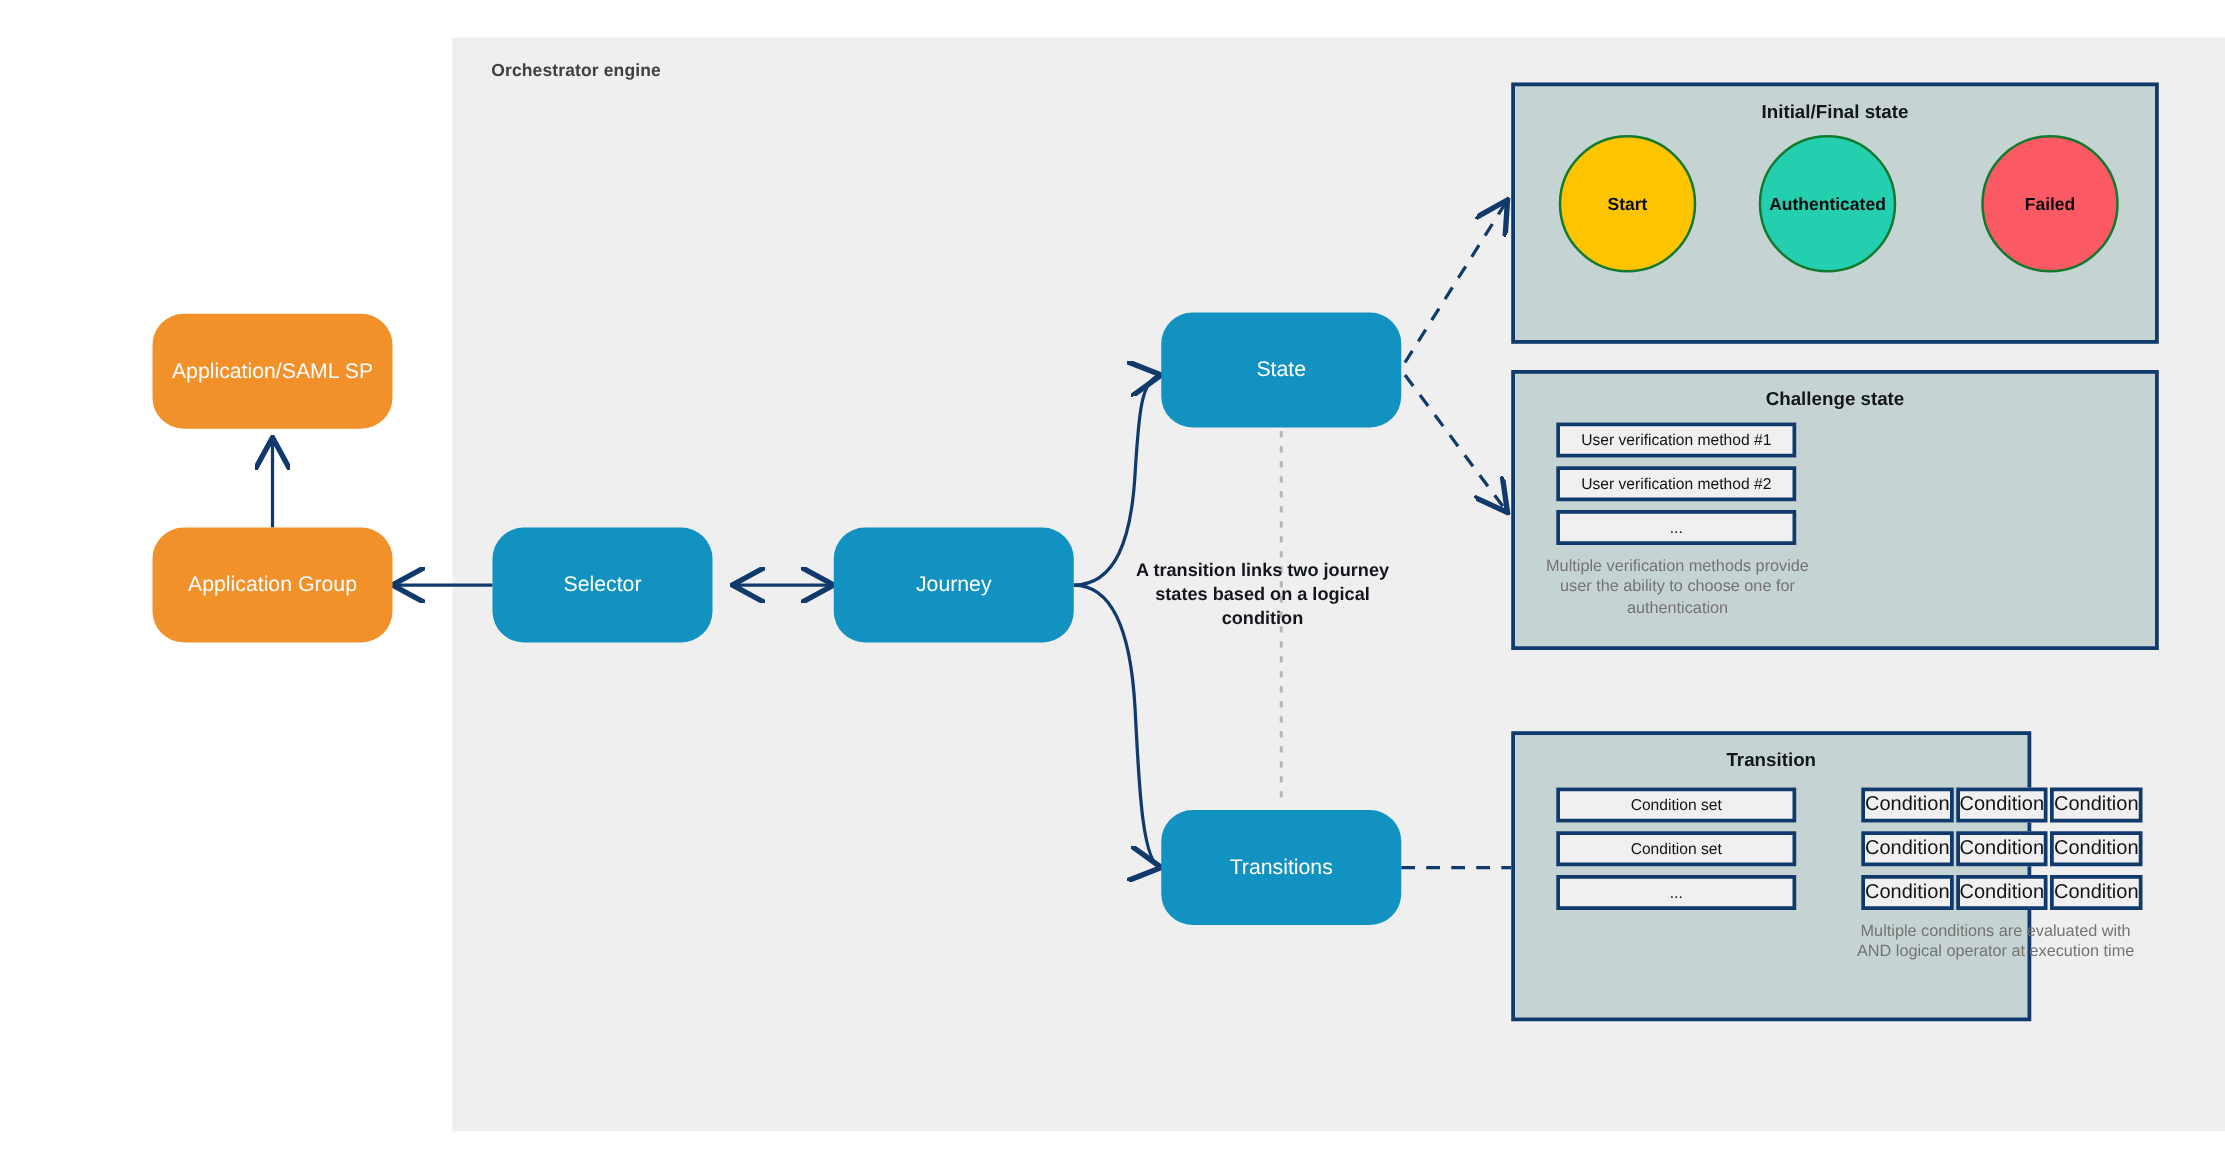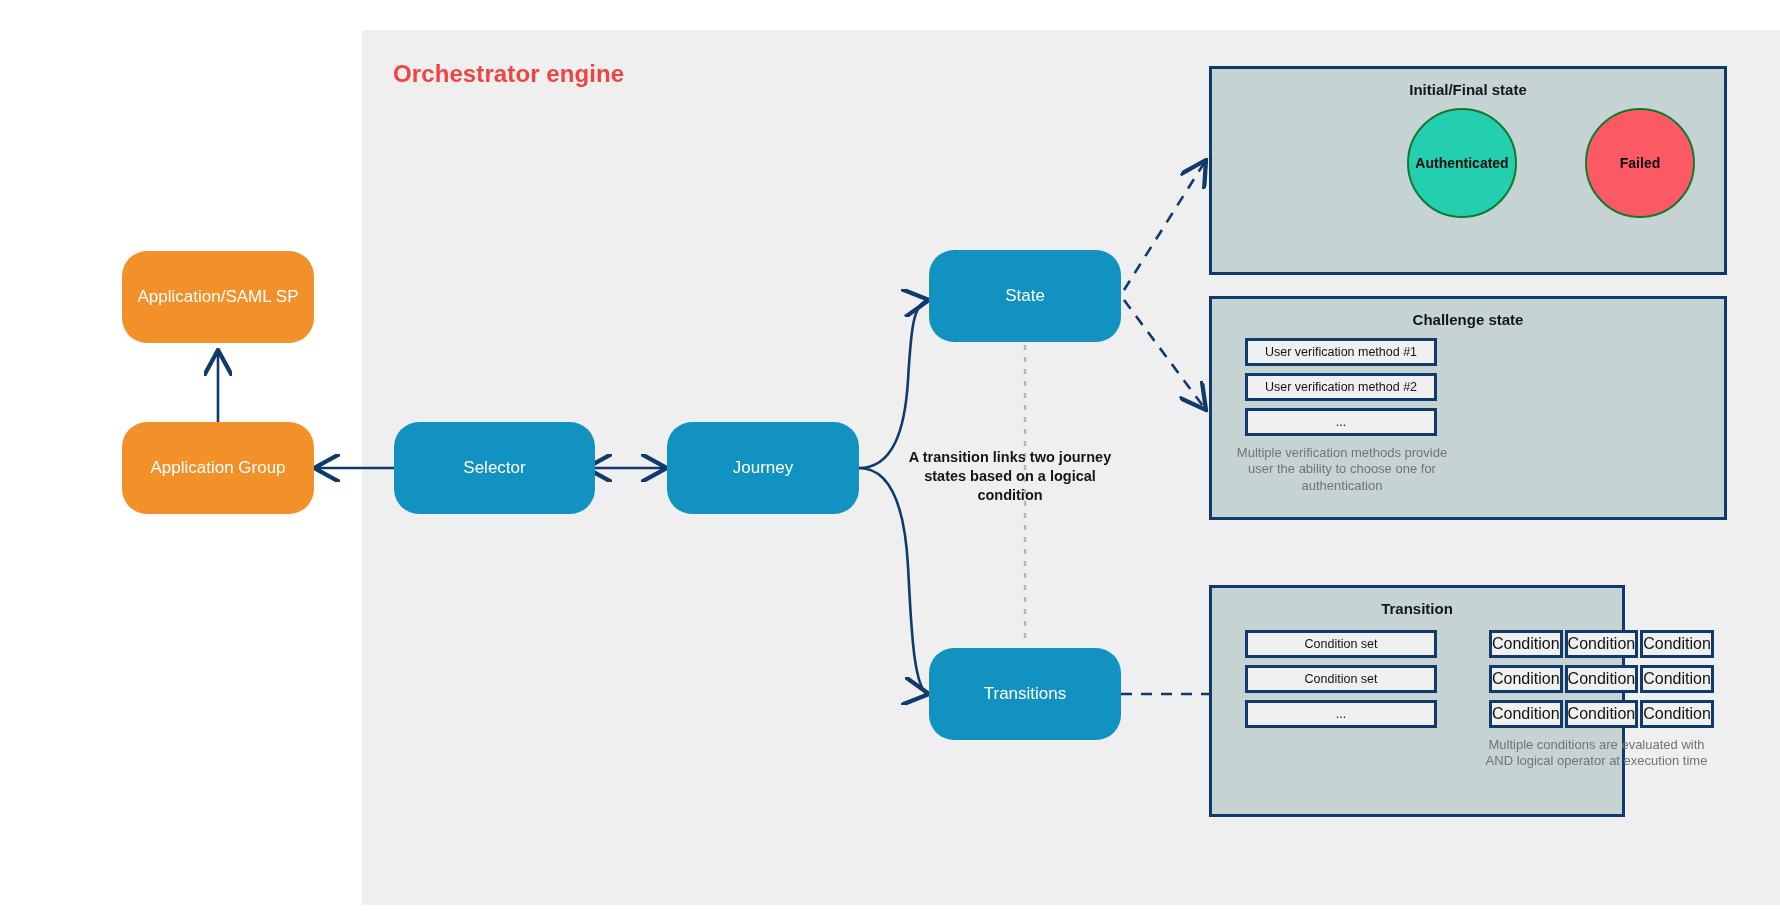--- a/index.html
+++ b/index.html
@@ -9,35 +9,35 @@
     color:#1a1a1a;
   }
   #stage{position:absolute;left:0;top:0;width:1780px;height:920px;}
 
   
   .engine-panel{
     position:absolute;left:362px;top:30px;width:1418px;height:875px;
     background:#efefef;
   }
   .engine-title{
-    position:absolute;left:393px;top:60px;
-    font-size:24px;font-weight:bold;color:#ef4444;letter-spacing:.1px;
+    position:absolute;left:393px;top:48px;
+    font-size:14px;font-weight:bold;color:#404040;letter-spacing:.1px;
   }
 
   
   .node{
     position:absolute;display:flex;align-items:center;justify-content:center;
     color:#ffffff;font-size:17px;text-align:center;line-height:1.25;border-radius:25px;
   }
   .node.orange{background:#f2902a;}
   .node.blue{background:#1292c0;}
 
   #n-app   {left:122px;top:251px;width:192px;height:92px;}
   #n-group {left:122px;top:422px;width:192px;height:92px;}
-  #n-selector{left:394px;top:422px;width:201px;height:92px;}
+  #n-selector{left:394px;top:422px;width:176px;height:92px;}
   #n-journey {left:667px;top:422px;width:192px;height:92px;}
   #n-state   {left:929px;top:250px;width:192px;height:92px;}
   #n-trans   {left:929px;top:648px;width:192px;height:92px;}
 
   
   .subpanel{
     position:absolute;background:#c6d3d3;border:3px solid #103a6b;
     box-sizing:border-box;
   }
   .subpanel .sp-title{
@@ -154,20 +154,23 @@
   </div>
   <div id="n-trans" class="node blue">
     <span>Transitions</span>
   </div>
 
   <div id="center-note">A transition links two journey states based on a logical condition</div>
 
   <div id="p-initial" class="subpanel">
     <div class="sp-title">Initial/Final state</div>
   </div>
+  <div id="c-start" class="circle">
+    <span>Start</span>
+  </div>
   <div id="c-auth" class="circle">
     <span>Authenticated</span>
   </div>
   <div id="c-fail" class="circle">
     <span>Failed</span>
   </div>
 
   <div id="p-challenge" class="subpanel">
     <div class="sp-title">Challenge state</div>
   </div>

